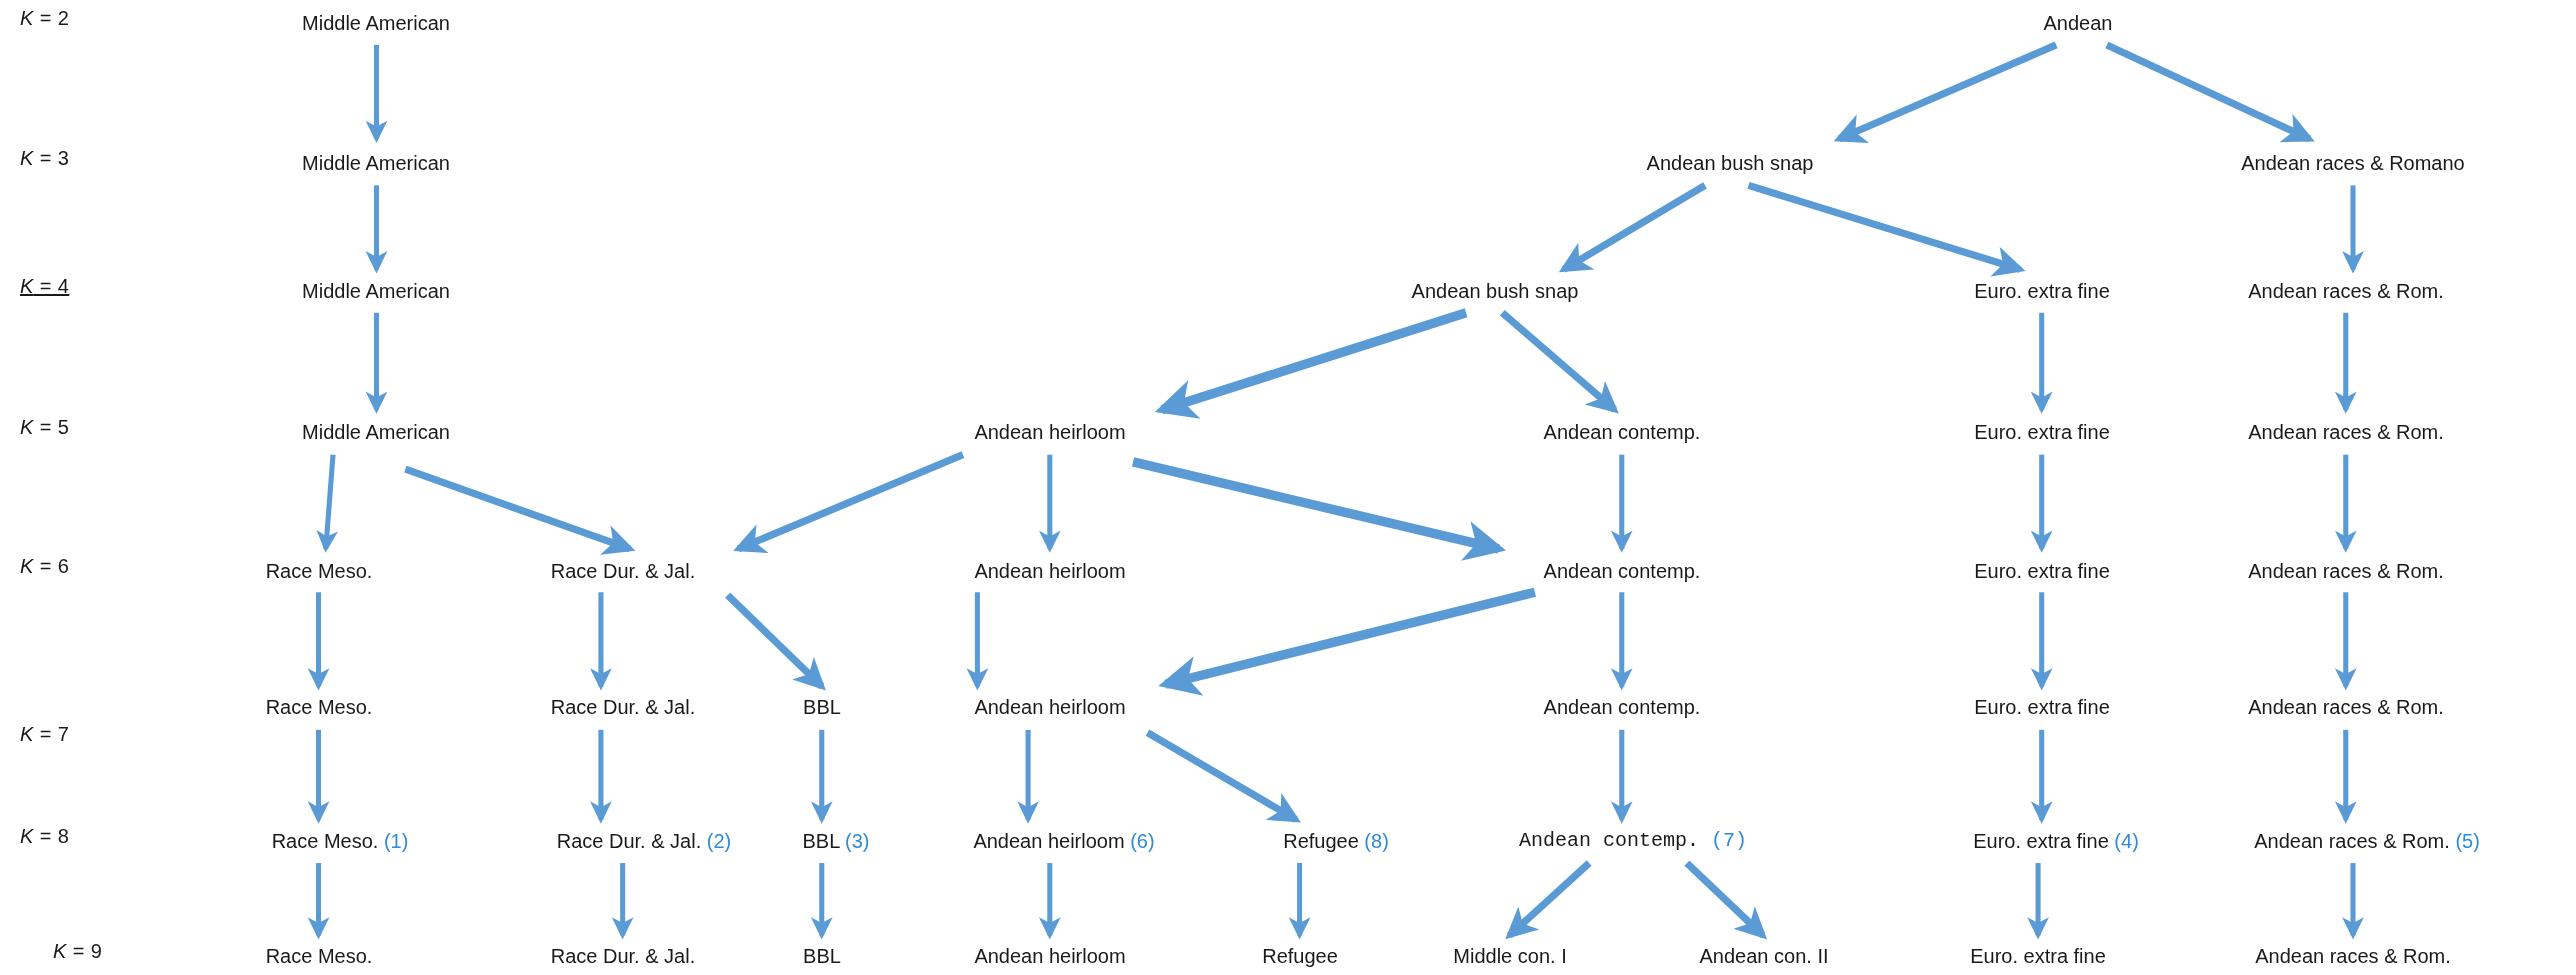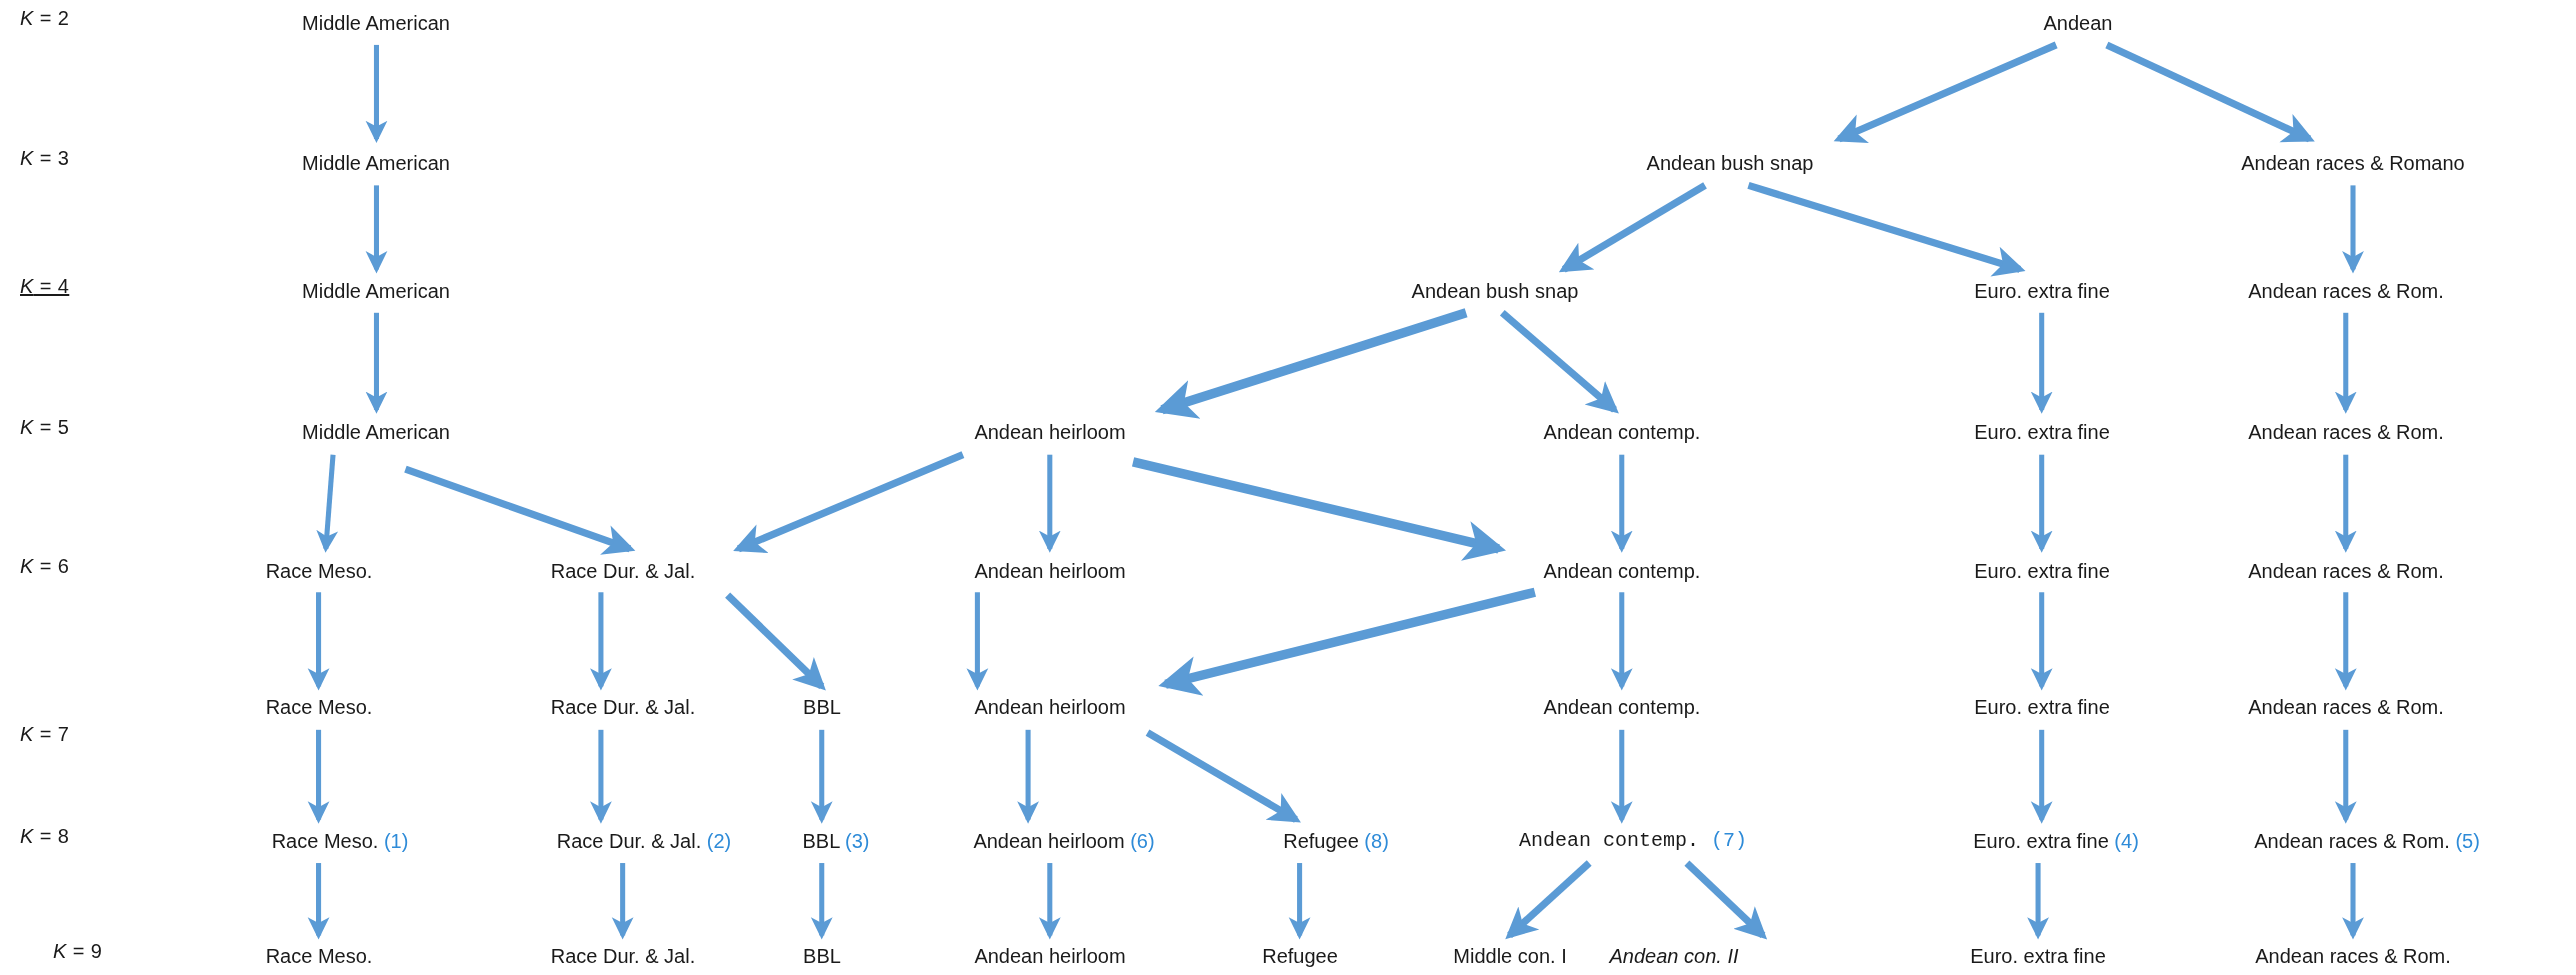--- a/index.html
+++ b/index.html
@@ -150,19 +150,19 @@
       <div class="node" style="left: 1336px; top: 841px;"><span>Refugee</span><span class="node-index"> (8)</span></div>
       <div class="node" style="left: 1633px; top: 841px; font-family: Liberation Mono, monospace;"><span>Andean contemp.</span><span class="node-index"> (7)</span></div>
       <div class="node" style="left: 2056px; top: 841px;"><span>Euro. extra fine</span><span class="node-index"> (4)</span></div>
       <div class="node" style="left: 2367px; top: 841px;"><span>Andean races &amp; Rom.</span><span class="node-index"> (5)</span></div>
       <div class="node" style="left: 319px; top: 956px;"><span>Race Meso.</span></div>
       <div class="node" style="left: 623px; top: 956px;"><span>Race Dur. &amp; Jal.</span></div>
       <div class="node" style="left: 822px; top: 956px;"><span>BBL</span></div>
       <div class="node" style="left: 1050px; top: 956px;"><span>Andean heirloom</span></div>
       <div class="node" style="left: 1300px; top: 956px;"><span>Refugee</span></div>
       <div class="node" style="left: 1510px; top: 956px;"><span>Middle con. I</span></div>
-      <div class="node" style="left: 1674px; top: 956px; font-style: italic;"><span>Andean con. II</span></div>
+      <div class="node" style="left: 1764px; top: 956px;"><span>Andean con. II</span></div>
       <div class="node" style="left: 2038px; top: 956px;"><span>Euro. extra fine</span></div>
       <div class="node" style="left: 2353px; top: 956px;"><span>Andean races &amp; Rom.</span></div>
     </div>
 
 </div>
 
 
 </body></html>

